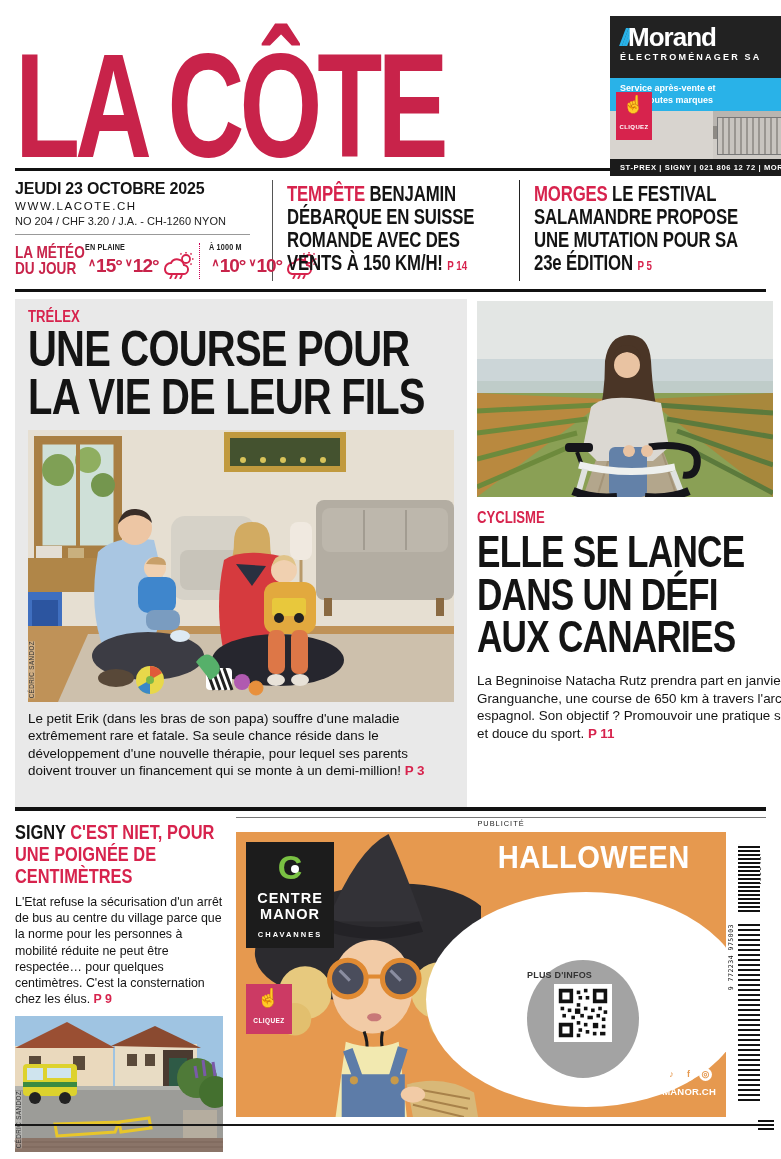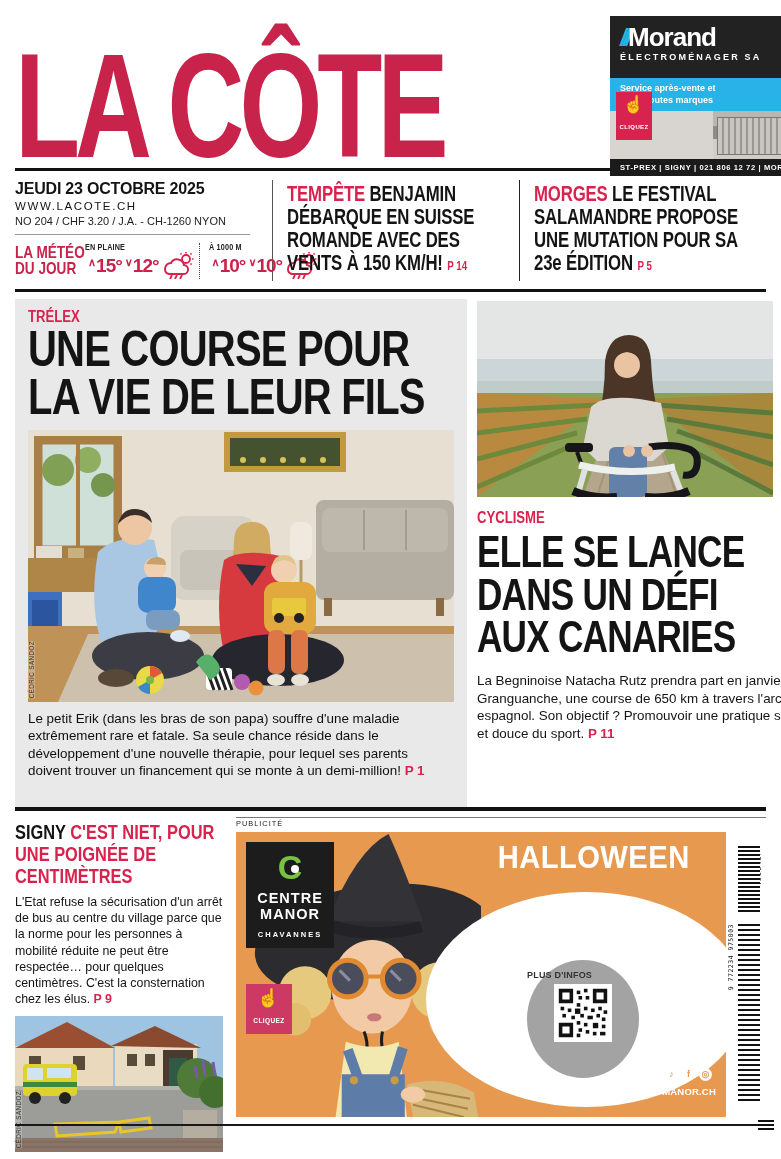--- a/index.html
+++ b/index.html
@@ -79,21 +79,21 @@
   .rightcol .kicker{margin:12px 0 4px;}
   .cycbody{margin-top:13px;font-size:13.4px;line-height:1.32;}
 
   
   .bottom{display:flex;gap:13px;margin-top:6px;height:300px;}
   .signy{width:208px;flex:none;padding-top:4px;}
   .h3block{width:128%;transform:scaleX(.78);transform-origin:0 0;font-size:21px;font-weight:700;line-height:1.05;}
   .h3block .r{color:var(--accent);}
   .signybody{margin-top:7px;font-size:12.4px;line-height:1.3;}
   .adcol{flex:1;display:flex;flex-direction:column;}
-  .pubhead{border-top:1px solid #777;text-align:left;font-size:7.4px;letter-spacing:1px;color:#222;padding-top:1px;margin-bottom:4px;}
+  .pubhead{border-top:1px solid #777;text-align:center;font-size:7.4px;letter-spacing:1px;color:#222;padding-top:1px;margin-bottom:4px;}
   .adrow{display:flex;flex:1;}
   .manor{flex:1;display:flex;position:relative;overflow:hidden;background:var(--orange);}
   .manor-photo{width:50%;position:relative;}
   .manor-badge{position:absolute;left:10px;top:10px;width:88px;background:#1c1c1c;color:#fff;text-align:center;padding:10px 4px 9px;}
   .mb-logo{position:relative;display:inline-block;color:var(--green);font-weight:700;font-size:34px;line-height:.9;}
   .mb-dot{position:absolute;left:13px;top:13px;width:8px;height:8px;border-radius:50%;background:#fff;}
   .mb-name{font-size:14.5px;font-weight:700;letter-spacing:1px;line-height:1.1;margin-top:8px;}
   .mb-loc{font-size:7.5px;font-weight:700;letter-spacing:2px;margin-top:7px;}
   .manor-cliquez{position:absolute;left:10px;top:152px;width:46px;height:50px;background:var(--manorpink);
       color:#fff;text-align:center;padding-top:5px;}
@@ -318,21 +318,21 @@
           <rect x="178" y="238" width="26" height="22" rx="4" fill="#fff"></rect>
           <path d="M178 238l8 22m-2-22l8 22m-2-22l8 22m-2-22l8 22" stroke="#222" stroke-width="3"></path>
           <circle cx="214" cy="252" r="8" fill="#b05ab0"></circle>
             <circle cx="228" cy="258" r="7" fill="#e8903c" stroke="#e8903c"></circle>
           <path d="M168 232q10-14 20-2t-6 20" fill="#56b06a"></path>
         </svg>
         <span class="credit-v">CÉDRIC SANDOZ</span>
       </div>
       <div class="caption">
         <span>Le petit Erik (dans les bras de son papa) souffre d'une maladie extrêmement rare et fatale. Sa seule chance réside dans le développement d'une nouvelle thérapie, pour lequel ses parents doivent trouver un financement qui se monte à un demi-million!</span>
-        <span class="pgref">P 1</span>
+        <span class="pgref">P 3</span>
       </div>
     </div>
 
     <div class="rightcol">
       <div class="photo" style="margin-top:2px;">
         <svg width="296" height="196" viewBox="0 0 296 196">
           <rect width="296" height="196" fill="#e3e6e4"></rect>
           <rect x="0" y="58" width="296" height="26" fill="#ccd6d8"></rect>
           <rect x="0" y="80" width="296" height="12" fill="#bfccc9"></rect>
           <path d="M0 92h296v104H0z" fill="#8aa055"></path>

